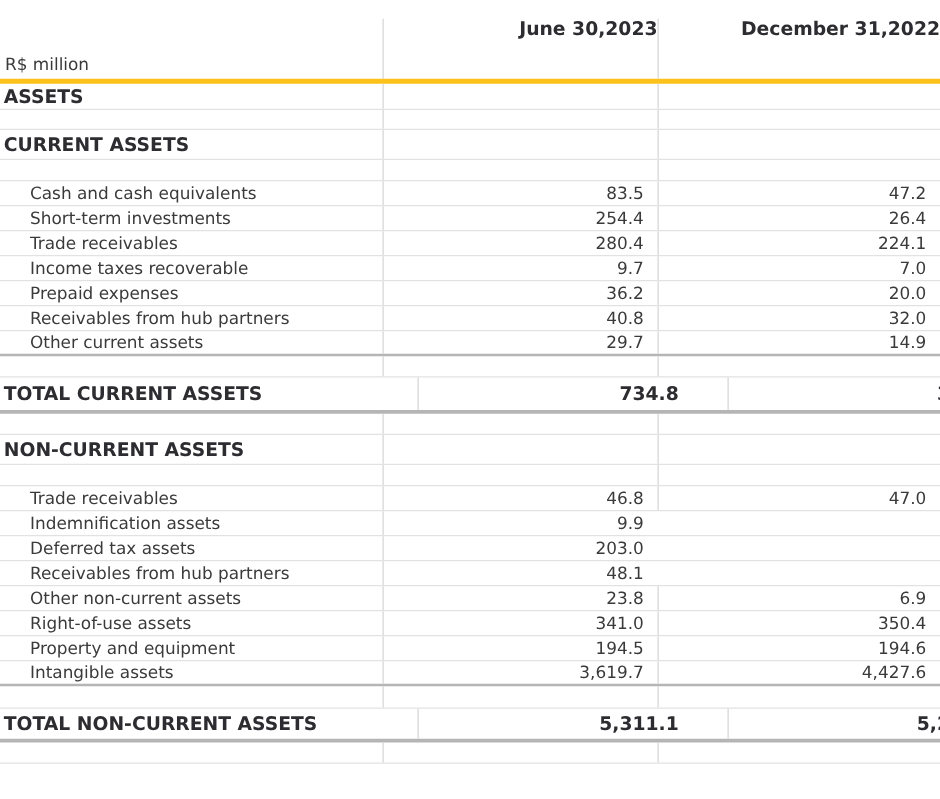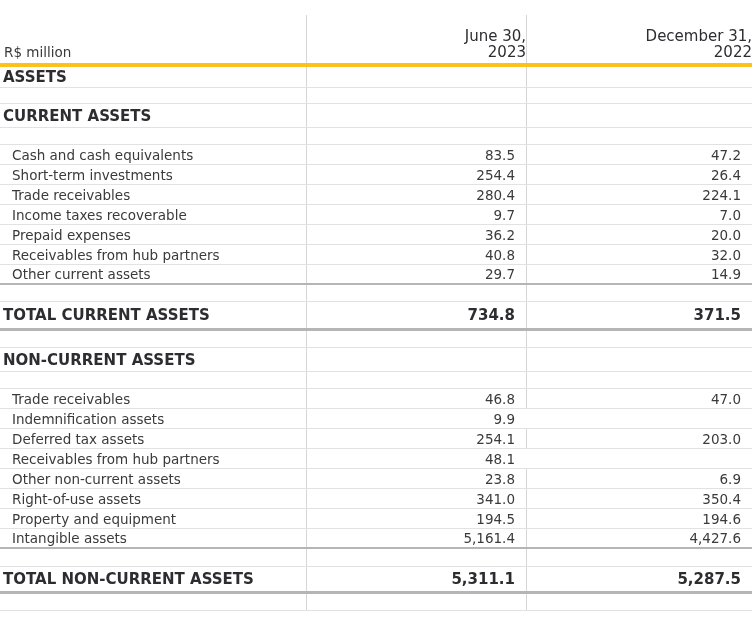--- a/index.html
+++ b/index.html
@@ -9,39 +9,39 @@
     --divider:#D6D6D6;
     --text:#3A3A3A;
     --text-bold:#2D2D31;
   }
   *{box-sizing:border-box;margin:0;padding:0;}
   html,body{width:752px;height:639px;background:#ffffff;overflow:hidden;}
   body{font-family:"DejaVu Sans","Liberation Sans",sans-serif;color:var(--text);}
   .row{display:grid;grid-template-columns:306px 220px 226px;width:752px;}
   .c1,.c2,.c3{display:flex;align-items:center;overflow:hidden;white-space:nowrap;}
   .c2,.c3{border-left:1px solid var(--divider);justify-content:flex-end;padding-right:11px;}
-  .c1{padding-left:12px;}
+  .c1{padding-left:24px;}
   .sect .c1, .total .c1{padding-left:3px;}
   .bb{border-bottom:1px solid var(--grid-light);}
   .bb-mid{border-bottom:2px solid var(--grid-mid);}
   .bb-thick{border-bottom:3px solid var(--grid-mid);}
   .spacer-top{height:15px;}
   .spacer-bottom{height:4px;}
   .header{height:52px;border-bottom:4px solid var(--accent);}
-  .hcell{flex-direction:column;justify-content:flex-end;align-items:flex-end;padding:0 0 3px 0;
-         font-weight:400;font-size:15px;line-height:16px;color:var(--text-bold);}
+  .hcell{flex-direction:row;justify-content:flex-end;align-items:flex-start;padding:0 0 3px 0;
+         font-weight:700;font-size:15px;line-height:16px;color:var(--text-bold);}
   .hc1{flex-direction:column;justify-content:flex-end;align-items:flex-start;padding:0 0 3px 4px;}
   .unit{font-size:13.5px;color:var(--text);}
   .sect{height:24px;font-weight:700;font-size:15px;color:var(--text-bold);}
   .sect-assets{height:21px;}
   .data{height:20px;font-size:13.5px;}
   .blank{height:17px;}
   .blank-sm{height:16px;}
   .blank-lg{height:18px;}
-  .total{font-weight:700;font-size:15px;color:var(--text-bold);}
+  .total{font-weight:700;font-size:15px;color:var(--text-bold);gap:28px;}
   .total-cur{height:29px;}
   .total-noncur{height:27px;}
   .total-grand{height:24px;}
   .num{font-size:13.5px;}
   .total .num{font-size:15px;font-weight:700;text-align:center;}
 </style>
 </head>
 <body>
 
 <div>
@@ -156,21 +156,20 @@
     <div class="c1">Trade receivables</div>
     <div class="c2 num">46.8</div>
     <div class="c3 num">47.0</div>
   </div>
   <div class="row data bb">
     <div class="c1">Indemnification assets</div>
     <div class="c3 num">9.9</div>
   </div>
   <div class="row data bb">
     <div class="c1">Deferred tax assets</div>
-    <div class="c2 num">254.1</div>
     <div class="c3 num">203.0</div>
   </div>
   <div class="row data bb">
     <div class="c1">Receivables from hub partners</div>
     <div class="c3 num">48.1</div>
   </div>
   <div class="row data bb">
     <div class="c1">Other non-current assets</div>
     <div class="c2 num">23.8</div>
     <div class="c3 num">6.9</div>
@@ -180,21 +179,21 @@
     <div class="c2 num">341.0</div>
     <div class="c3 num">350.4</div>
   </div>
   <div class="row data bb">
     <div class="c1">Property and equipment</div>
     <div class="c2 num">194.5</div>
     <div class="c3 num">194.6</div>
   </div>
   <div class="row data bb-mid">
     <div class="c1">Intangible assets</div>
-    <div class="c2 num">5,161.4</div>
+    <div class="c2 num">3,619.7</div>
     <div class="c3 num">4,427.6</div>
   </div>
 
   <div class="row blank-lg bb">
     <div class="c1"></div>
       <div class="c2"></div>
       <div class="c3"></div>
   </div>
 
   <div class="row total total-noncur bb-thick">

